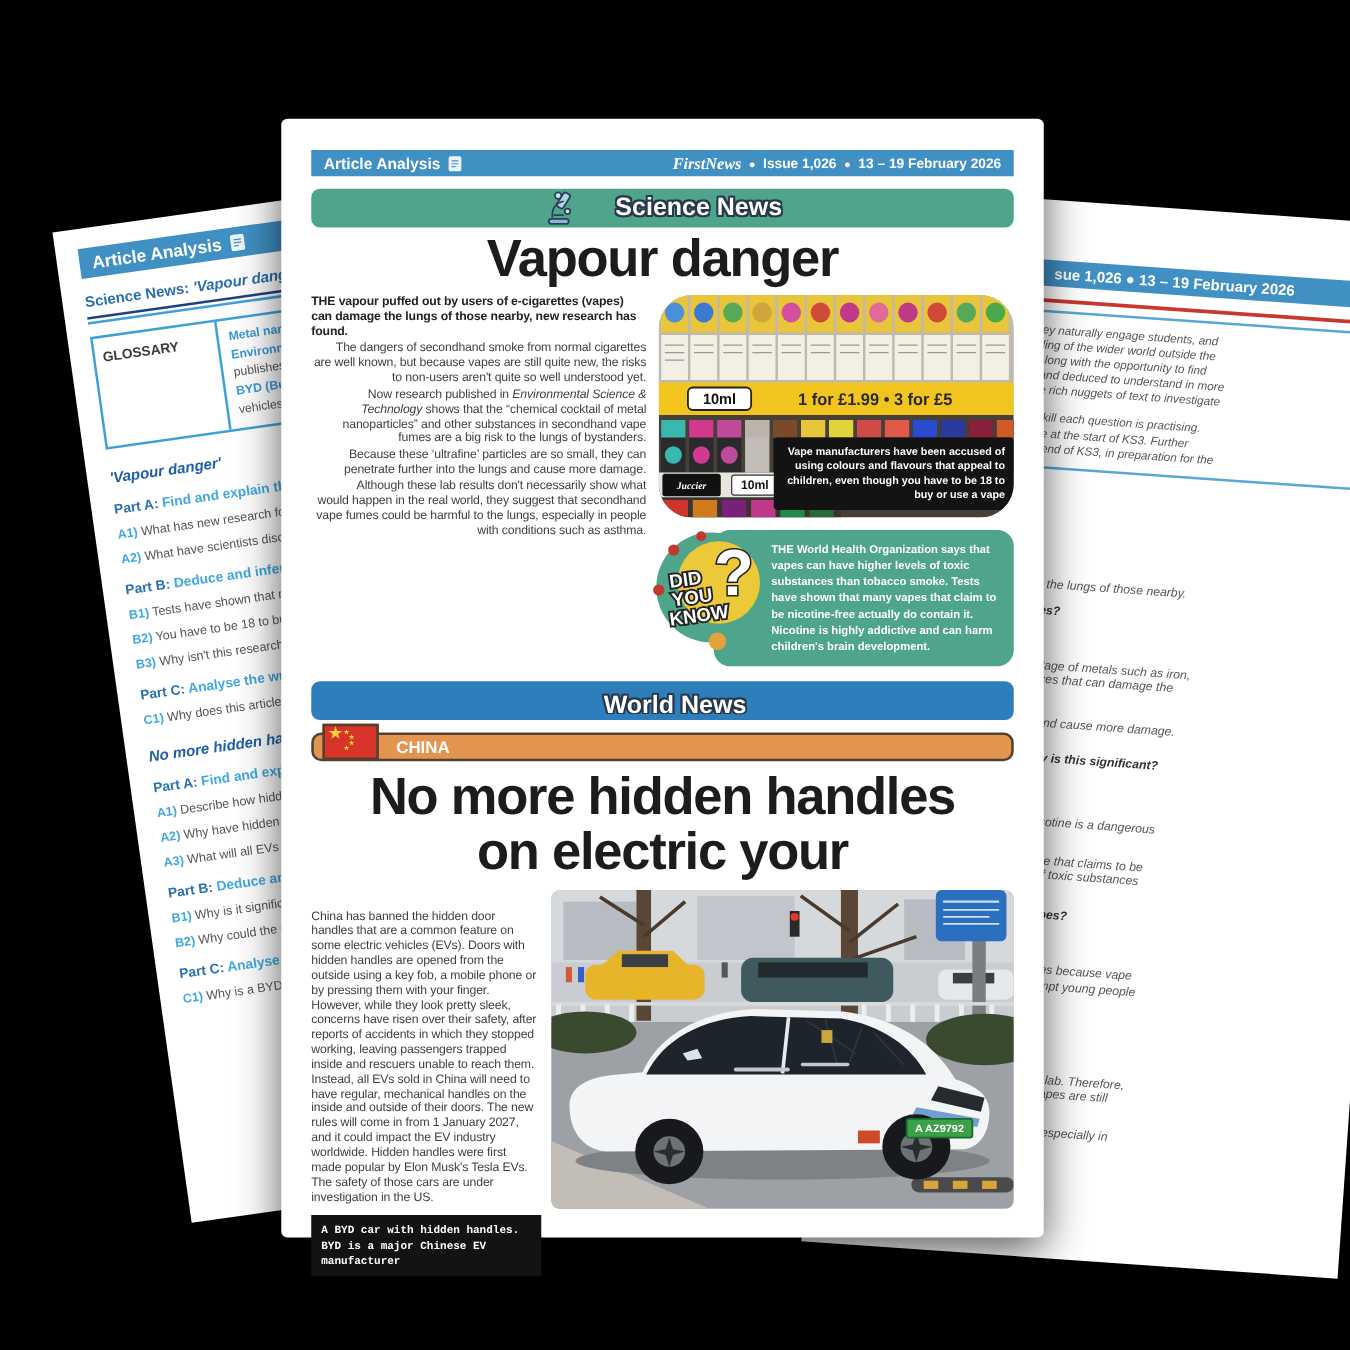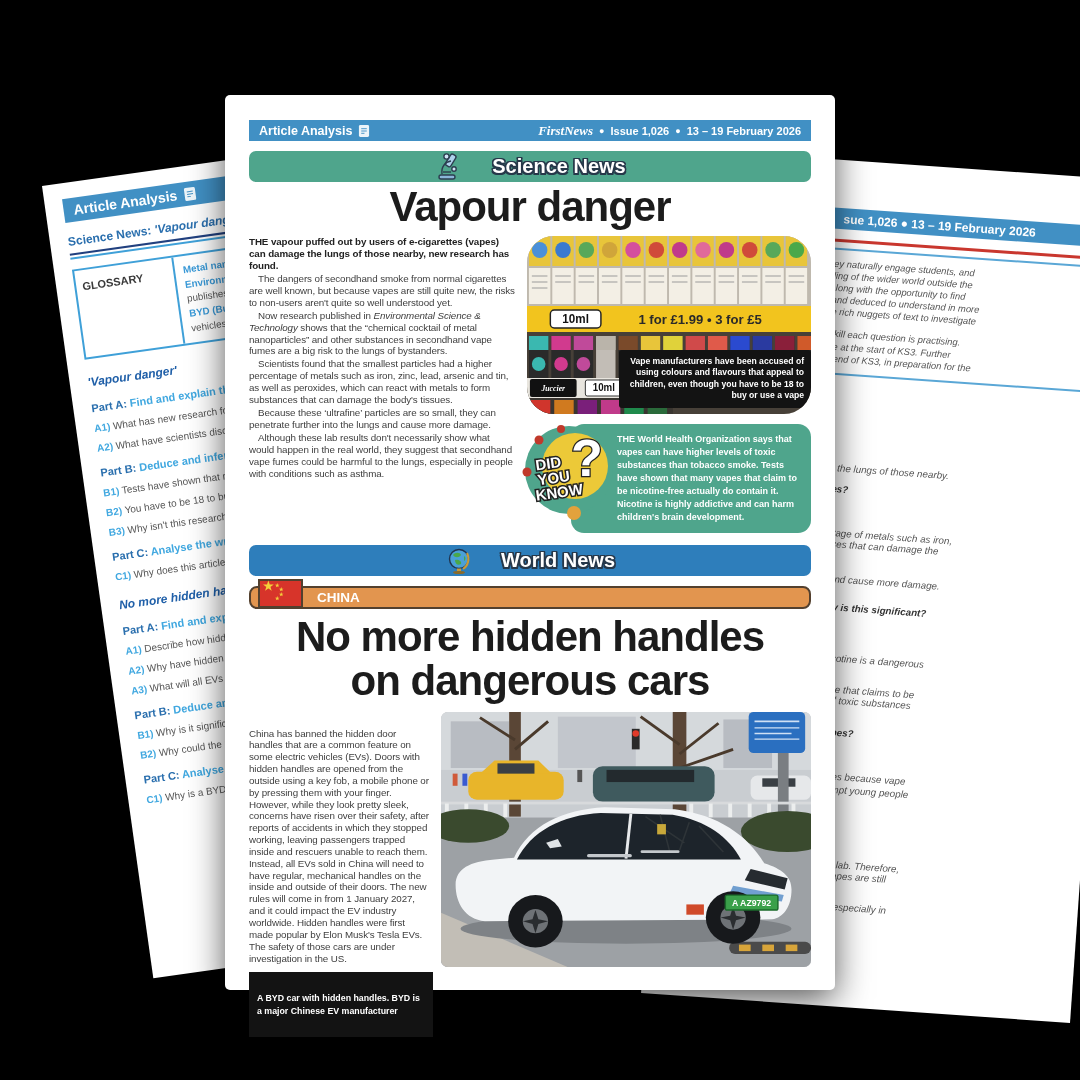--- a/index.html
+++ b/index.html
@@ -12,32 +12,32 @@
              padding:25px 24px 0 24px;box-sizing:border-box;}
   .fn-header{display:flex;justify-content:space-between;align-items:center;background:#4190C4;
              color:#fff;height:21px;padding:0 10px;font-size:12.5px;font-weight:700;}
   .fn-header .left{display:flex;align-items:center;gap:6px;}
   .fn-right{display:flex;align-items:center;gap:6px;font-size:11px;font-weight:700;text-align:right;}
   .brand{font-family:"Liberation Serif",serif;font-style:italic;font-weight:700;font-size:13px;}
   .dot{font-size:9px;}
   .banner{margin-top:10px;height:31px;border-radius:7px;display:flex;align-items:center;
           justify-content:center;gap:8px;color:#fff;font-size:20px;font-weight:800;}
   .banner.science{background:#4FA58C;}
-  .banner.world{background:#2E7EBB;margin-top:12px;}
+  .banner.world{background:#2E7EBB;margin-top:12px;flex-direction:column;}
   .outl{text-shadow:-1.5px -1.5px 0 #27384a,1.5px -1.5px 0 #27384a,-1.5px 1.5px 0 #27384a,
         1.5px 1.5px 0 #27384a,0 -1.5px 0 #27384a,0 1.5px 0 #27384a,-1.5px 0 0 #27384a,1.5px 0 0 #27384a;padding-left:20px;}
   h1.headline{margin:4px 0 8px 0;text-align:center;font-size:42px;font-weight:800;color:#1c1c1c;
               letter-spacing:-1px;line-height:1.0;}
   h2.headline2{margin:6px 0 8px 0;text-align:center;font-size:42px;font-weight:800;color:#1c1c1c;
                letter-spacing:-1px;line-height:1.05;}
   .cols{display:flex;gap:10px;}
   .sci-text{width:268px;font-size:9.8px;line-height:1.22;color:#3e3e3e;letter-spacing:-0.1px;}
   .sci-text p{margin:0 0 1px 0;}
   .sci-text p.lead{font-weight:700;color:#222;}
-  .sci-text p.ind{text-indent:9px;}
+  .sci-text p.ind{text-indent:9px;text-align:right;}
   .sci-media{flex:1;position:relative;}
   .photo{position:relative;border-radius:7px;overflow:hidden;background:#ccc;}
   .vape-photo{height:178px;border-radius:27px;}
   .vape-caption{position:absolute;right:0;bottom:6px;width:178px;background:#131313;color:#fff;
                 font-size:8.6px;font-weight:700;line-height:1.35;padding:6px 7px;text-align:right;
                 border-radius:3px;}
   .dyk-box{position:relative;margin:10px 0 0 44px;background:#4FA58C;border-radius:13px;
            padding:9px 10px 9px 46px;color:#fff;font-weight:700;font-size:9px;line-height:1.45;
            min-height:76px;box-sizing:border-box;}
   .dyk-badge{position:absolute;left:-52px;top:-4px;width:100px;height:102px;}
@@ -45,21 +45,21 @@
              border-radius:8px;display:flex;align-items:center;color:#fff;font-weight:800;
              font-size:13.5px;padding-left:66px;box-sizing:border-box;}
   .china-flag{position:absolute;left:7px;top:-9px;width:45px;height:29px;background:#D7342A;
               border:2px solid #53402e;box-sizing:border-box;}
   .china-flag .star-big{position:absolute;left:3px;top:-2px;color:#F4D03A;font-size:12px;}
   .china-flag .star-s{position:absolute;color:#F4D03A;font-size:5px;}
   .world-cols{display:flex;gap:8px;position:relative;margin-top:2px;}
   .world-text{width:180px;font-size:9.8px;line-height:1.21;color:#3e3e3e;letter-spacing:-0.1px;margin-top:16px;}
   .car-photo{flex:1;height:255px;}
   .byd-caption{margin-top:8px;width:168px;background:#131313;color:#fff;font-size:8.8px;
-               font-weight:700;line-height:1.4;padding:20px 8px;}
+               font-weight:700;line-height:1.4;padding:6px 8px;font-family:Liberation Mono, monospace;}
 
   
   .page-left{left:42px;top:186px;width:520px;height:800px;z-index:1;transform:rotate(-8deg);
              transform-origin:top left;padding:16px 18px;box-sizing:border-box;}
   .wk-header{background:#4190C4;color:#fff;font-weight:700;font-size:14px;padding:4px 10px;
              display:flex;align-items:center;gap:6px;width:95%;box-sizing:border-box;}
   .wk-subject{margin-top:12px;font-size:12px;font-weight:700;color:#2a6fae;}
   .wk-rule{margin-top:5px;border-top:2px solid #21407f;}
   .wk-rule2{margin-top:2px;border-top:2px solid #3fa0d8;}
   .glossary{margin-top:10px;border:2px solid #3fa0d8;display:flex;width:430px;}
@@ -214,21 +214,20 @@
       <span class="outl">Science News</span>
     </div>
 
     <h1 class="headline">Vapour danger</h1>
 
     <div class="cols">
       <div class="sci-text">
         <p class="lead">THE vapour puffed out by users of e-cigarettes (vapes) can damage the lungs of those nearby, new research has found.</p>
         <p class="ind">The dangers of secondhand smoke from normal cigarettes are well known, but because vapes are still quite new, the risks to non-users aren't quite so well understood yet.</p>
         <p class="ind"><span>Now research published in </span><span class="ital">Environmental Science &amp; Technology</span><span> shows that the “chemical cocktail of metal nanoparticles” and other substances in secondhand vape fumes are a big risk to the lungs of bystanders.</span></p>
-        <p class="ind">Scientists found that the smallest particles had a higher percentage of metals such as iron, zinc, lead, arsenic and tin, as well as peroxides, which can react with metals to form substances that can damage the body's tissues.</p>
         <p class="ind">Because these ‘ultrafine’ particles are so small, they can penetrate further into the lungs and cause more damage.</p>
         <p class="ind">Although these lab results don't necessarily show what would happen in the real world, they suggest that secondhand vape fumes could be harmful to the lungs, especially in people with conditions such as asthma.</p>
       </div>
 
       <div class="sci-media">
         <div class="photo vape-photo">
           <svg width="100%" height="100%" viewBox="0 0 292 178" preserveAspectRatio="none">
             <rect width="292" height="178" fill="#cfc9bf"></rect>
 
             <g>
@@ -454,21 +453,21 @@
         <span class="star-s" style="left:15px;top:1px;">★</span>
         <span class="star-s" style="left:19px;top:5px;">★</span>
         <span class="star-s" style="left:19px;top:10px;">★</span>
         <span class="star-s" style="left:15px;top:14px;">★</span>
       </div>
       <span>CHINA</span>
     </div>
 
     <h2 class="headline2">
       <span>No more hidden handles</span><br>
-      <span>on dangerous cars</span>
+      <span>on electric your</span>
     </h2>
 
     <div class="world-cols">
       <div>
         <div class="world-text">China has banned the hidden door handles that are a common feature on some electric vehicles (EVs). Doors with hidden handles are opened from the outside using a key fob, a mobile phone or by pressing them with your finger. However, while they look pretty sleek, concerns have risen over their safety, after reports of accidents in which they stopped working, leaving passengers trapped inside and rescuers unable to reach them. Instead, all EVs sold in China will need to have regular, mechanical handles on the inside and outside of their doors. The new rules will come in from 1 January 2027, and it could impact the EV industry worldwide. Hidden handles were first made popular by Elon Musk's Tesla EVs. The safety of those cars are under investigation in the US.</div>
         <div class="byd-caption">A BYD car with hidden handles. BYD is a major Chinese EV manufacturer</div>
       </div>
 
       <div class="photo car-photo">
         <svg width="100%" height="100%" viewBox="0 0 380 273" preserveAspectRatio="none">

